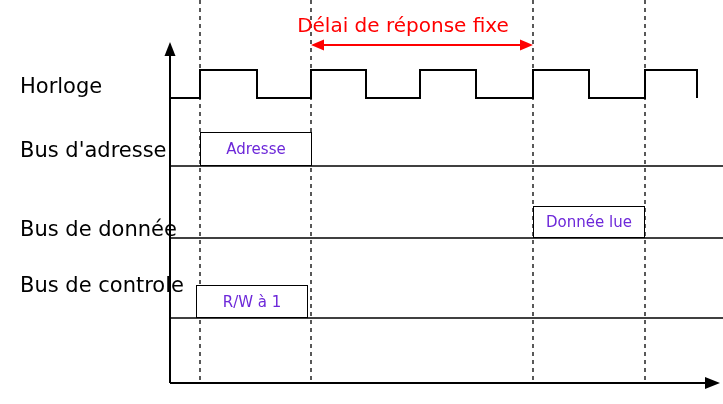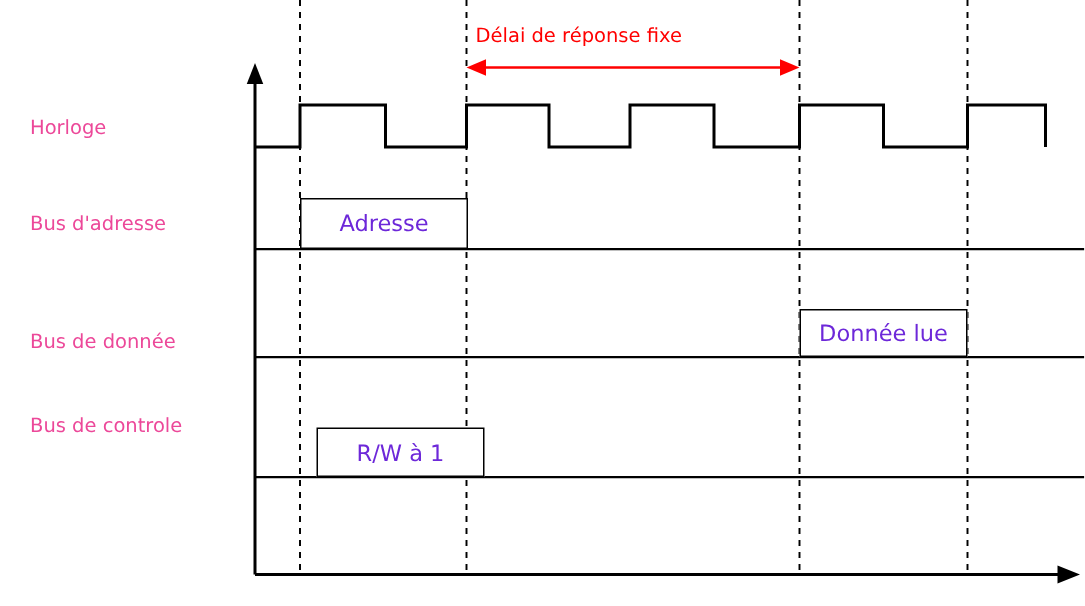--- a/index.html
+++ b/index.html
@@ -18,45 +18,45 @@
   .figure svg {
     position: absolute;
     left: 0;
     top: 0;
   }
   .sig-label {
     position: absolute;
     left: 20px;
     height: 20px;
     line-height: 20px;
-    font-size: 13px;
-    color: #ec4899;
+    font-size: 21px;
+    color: #000000;
     white-space: nowrap;
   }
   .wave-box {
     position: absolute;
     box-sizing: border-box;
     border: 1.5px solid #000000;
     background: #ffffff;
     display: flex;
     align-items: center;
     justify-content: center;
     font-size: 15px;
     color: #6d28d9;
     white-space: nowrap;
   }
   .delay-title {
     position: absolute;
-    left: 317px;
+    left: 292px;
     width: 222px;
     top: 13px;
     height: 24px;
     line-height: 24px;
-    text-align: left;
-    font-size: 13px;
+    text-align: center;
+    font-size: 20px;
     color: #ff0000;
     white-space: nowrap;
   }
 </style>
 </head>
 <body>
 
 <div class="figure">
 
   <svg width="723" height="404" viewBox="0 0 723 404">
@@ -95,17 +95,17 @@
   <div class="sig-label" style="top:219px">Bus de donnée</div>
   <div class="sig-label" style="top:140px">Bus d'adresse</div>
   <div class="sig-label" style="top:275px">Bus de controle</div>
 
   <div class="wave-box" style="left:200px; top:132px; width:112px; height:34px;">
     <span>Adresse</span>
   </div>
   <div class="wave-box" style="left:533px; top:206px; width:112px; height:32px;text-align:right;">
     <span>Donnée lue</span>
   </div>
-  <div class="wave-box" style="left:211px; top:285px; width:112px; height:33px;">
+  <div class="wave-box" style="left:196px; top:285px; width:112px; height:33px;">
     <span>R/W à 1</span>
   </div>
 
 </div>
 
 </body></html>

